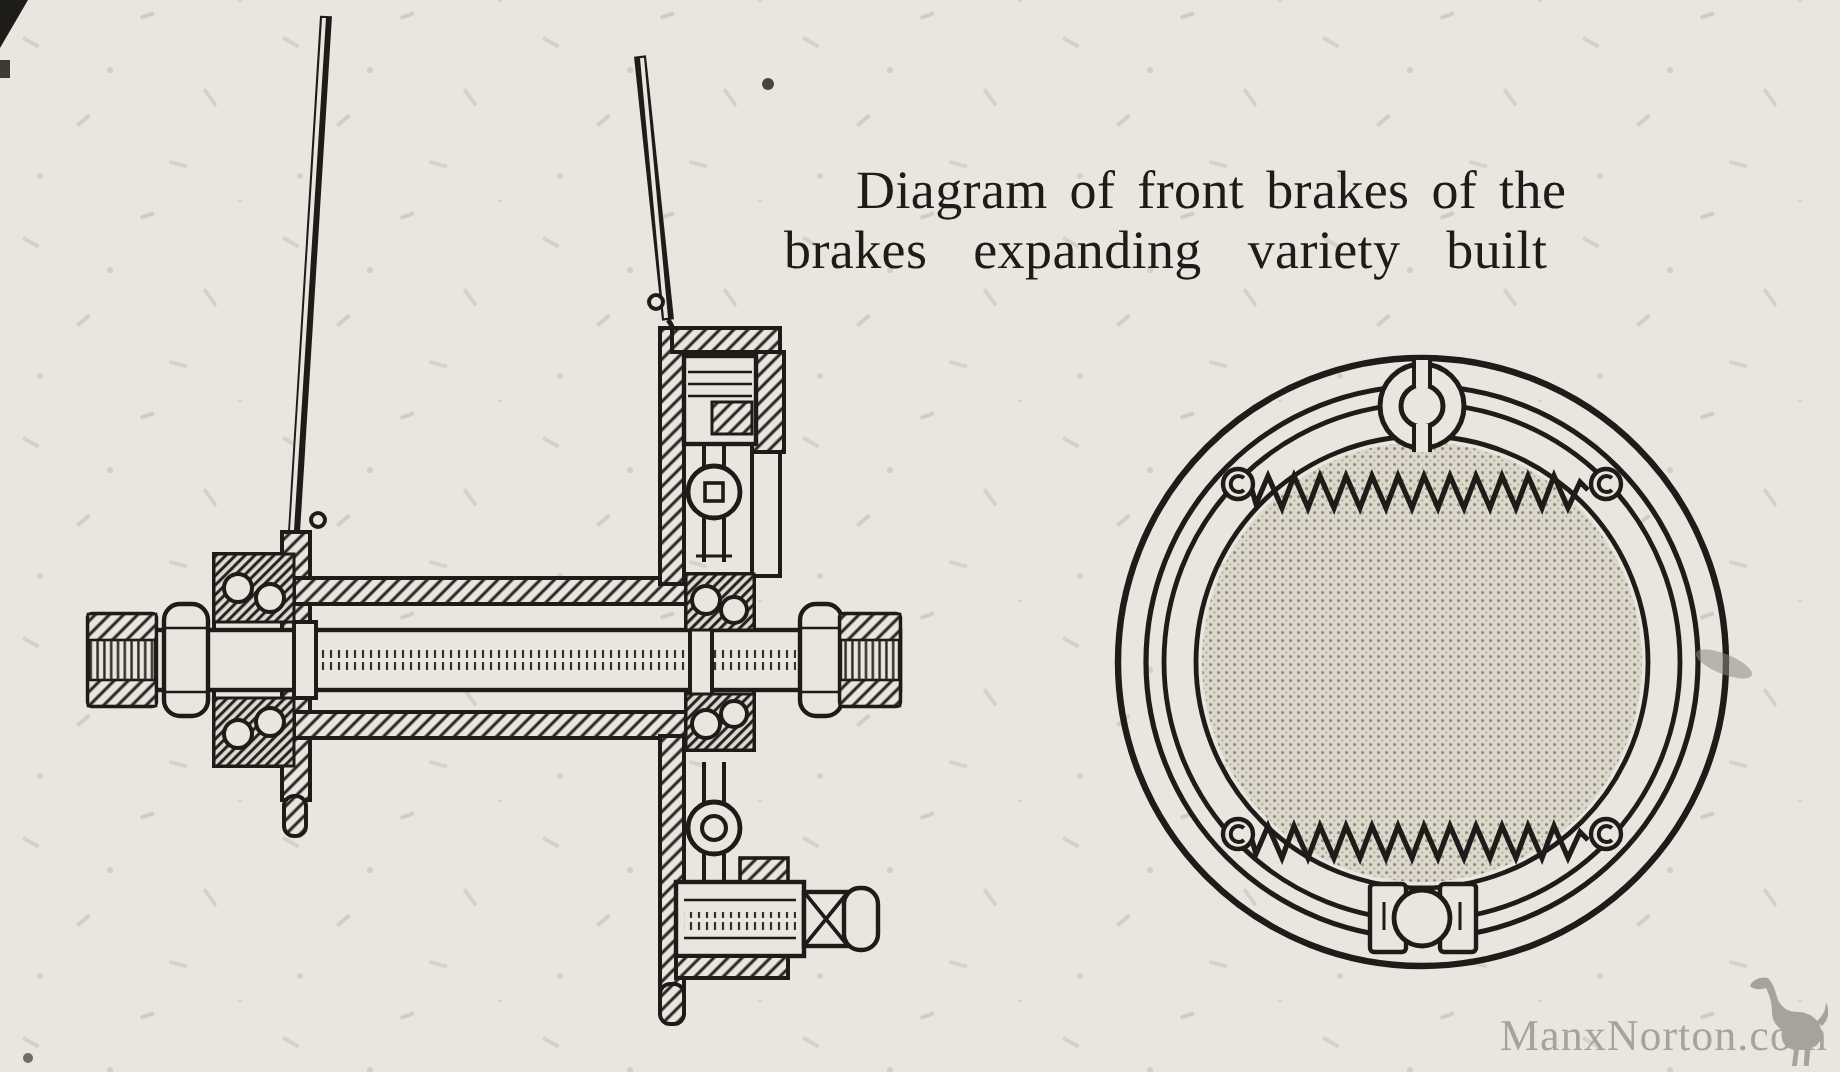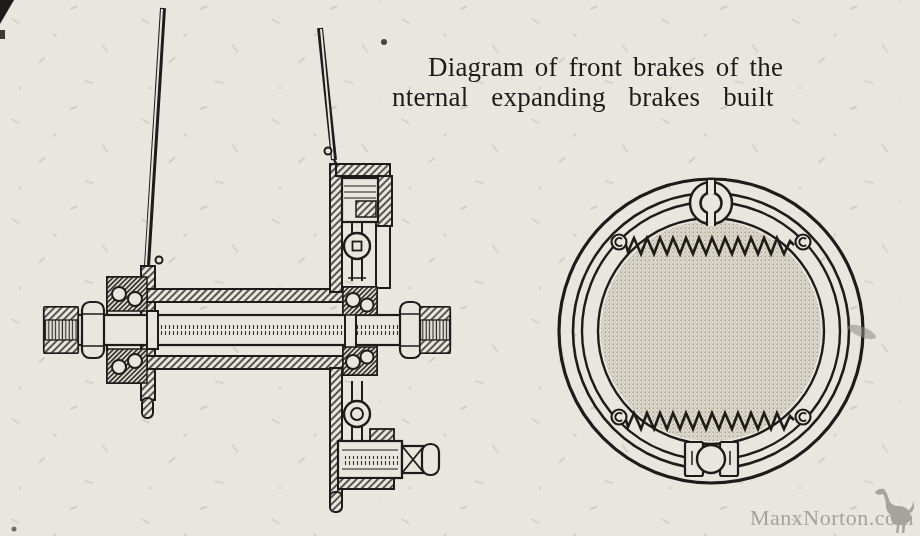--- a/index.html
+++ b/index.html
@@ -14,21 +14,21 @@
     background:var(--paper);
     font-family:"Liberation Serif","DejaVu Serif",serif;
   }
   .stage svg{position:absolute;display:block;}
   .caption{
     position:absolute;left:392px;top:52px;width:470px;
     font-size:27px;line-height:30px;color:var(--ink);
     letter-spacing:0.2px;
   }
   .caption div{white-space:nowrap;}
-  .cap-line-0{padding-left:36px;word-spacing:4px;}
+  .cap-line-0{padding-left:36px;word-spacing:4px;margin-top:28px;}
   .cap-line-1{word-spacing:16px;}
   .cap-line-2{word-spacing:6px;}
   .watermark{
     position:absolute;left:750px;top:505px;
     font-size:22px;color:var(--watermark);letter-spacing:0.5px;
     white-space:nowrap;
   }
   .bird{left:872px;top:486px;}
   
   .ln{stroke:var(--ink);fill:none;}
@@ -219,21 +219,21 @@
   <svg width="920" height="536" style="left:0;top:0">
     <polygon points="0,0 14,0 0,24" class="inkf"></polygon>
     <rect x="0" y="30" width="5" height="9" class="inkf" opacity="0.85"></rect>
     <circle cx="384" cy="42" r="3" class="inkf" opacity="0.8"></circle>
     <circle cx="14" cy="529" r="2.5" class="inkf" opacity="0.6"></circle>
     <ellipse cx="862" cy="332" rx="15" ry="5" fill="#8d8b84" opacity="0.55" transform="rotate(22 862 332)"></ellipse>
   </svg>
 
   <div class="caption">
     <div class="cap-line-0">Diagram of front brakes of the</div>
-    <div class="cap-line-1">nternal expanding brakes built</div>
+    <div class="cap-line-1">brakes expanding variety built</div>
   </div>
 
   <div class="watermark">ManxNorton.com</div>
   <svg class="bird" width="42" height="48" viewBox="0 0 42 48" style="left:872px;top:486px">
     <g fill="var(--watermark)">
       <path d="M12,3 C8,2 4,4 3,7 C5,9 8,9 11,8 C13,12 14,16 14,20 C14,24 16,27 19,29 C18,34 20,38 25,39 L24,47 L26.4,47 L27.4,39 L30.4,39 L29.9,47 L32.3,47 L33.3,38 C38,37 40,32 38,27 C36,22 31,20 27,20 C22,20 19,18 17,14 C16,11 15,6 12,3 Z"></path>
       <path d="M36,25 q5,-4 5,-10 q3,7 -2,12 Z"></path>
     </g>
   </svg>
 

